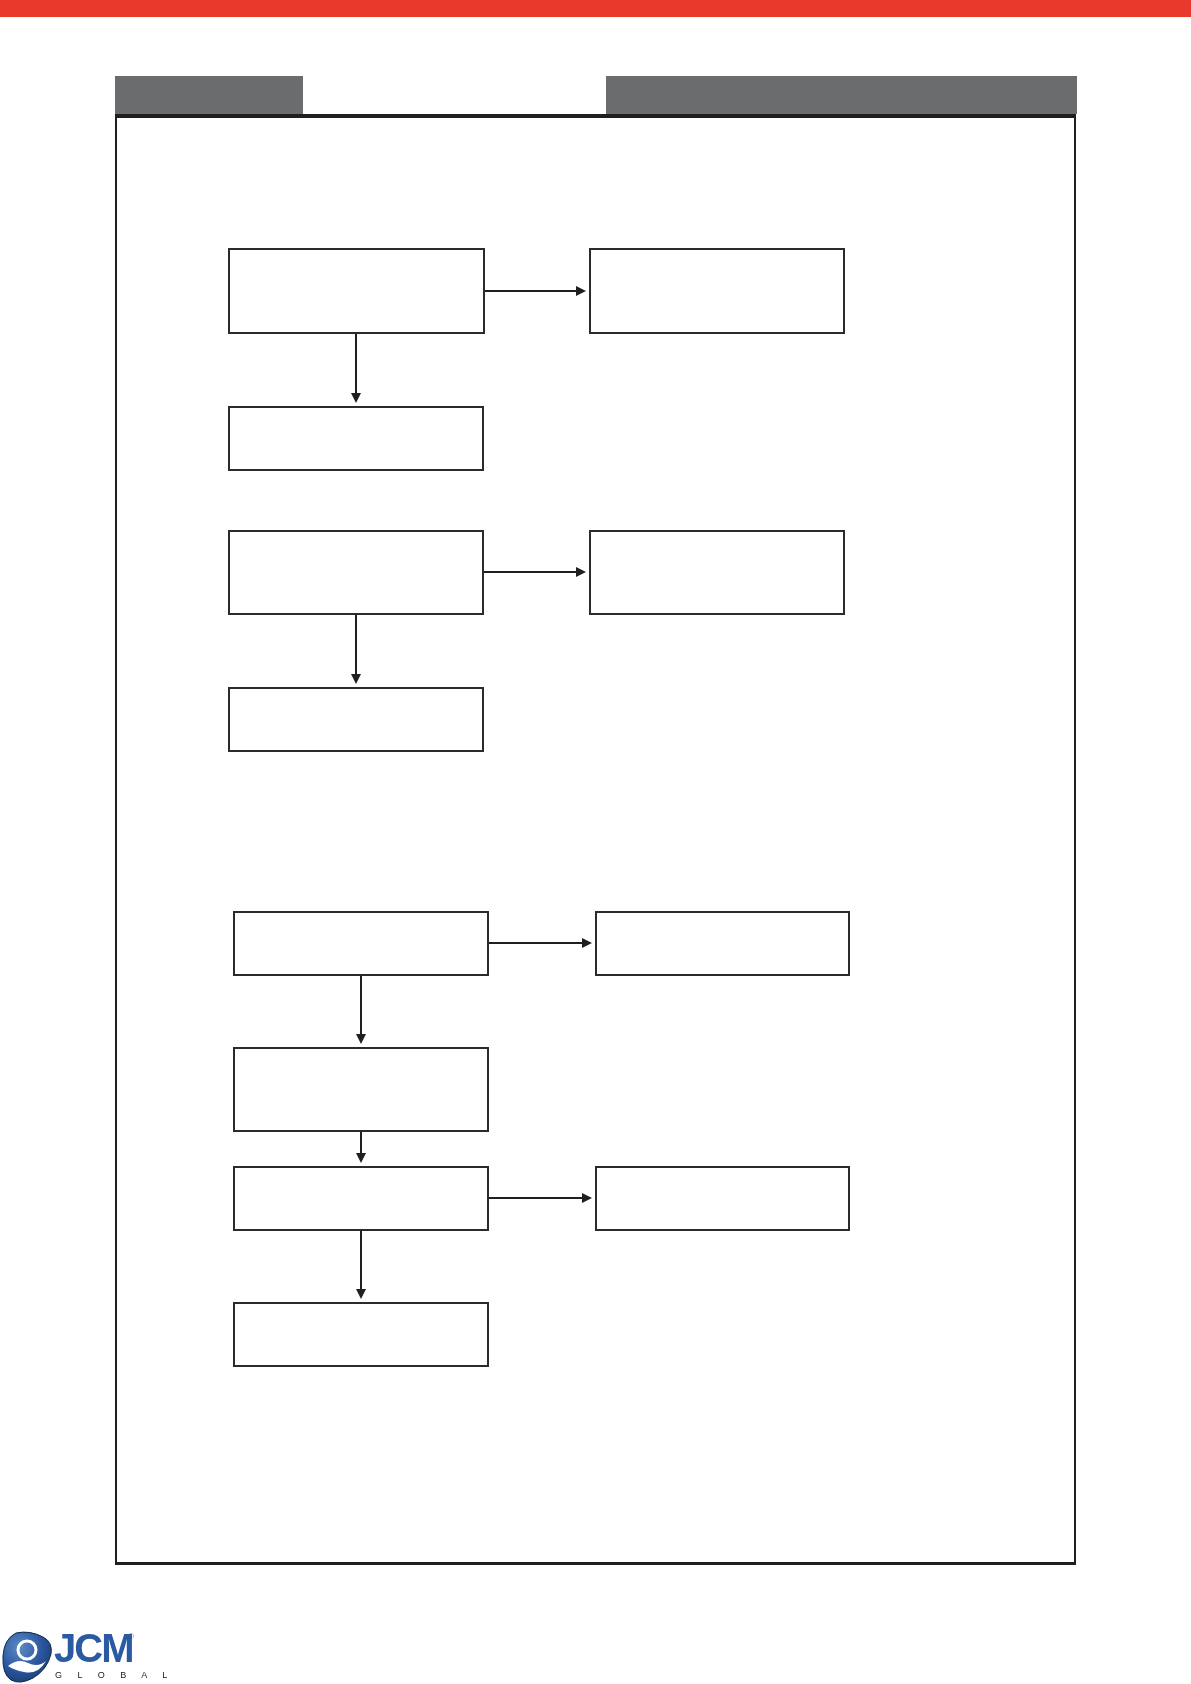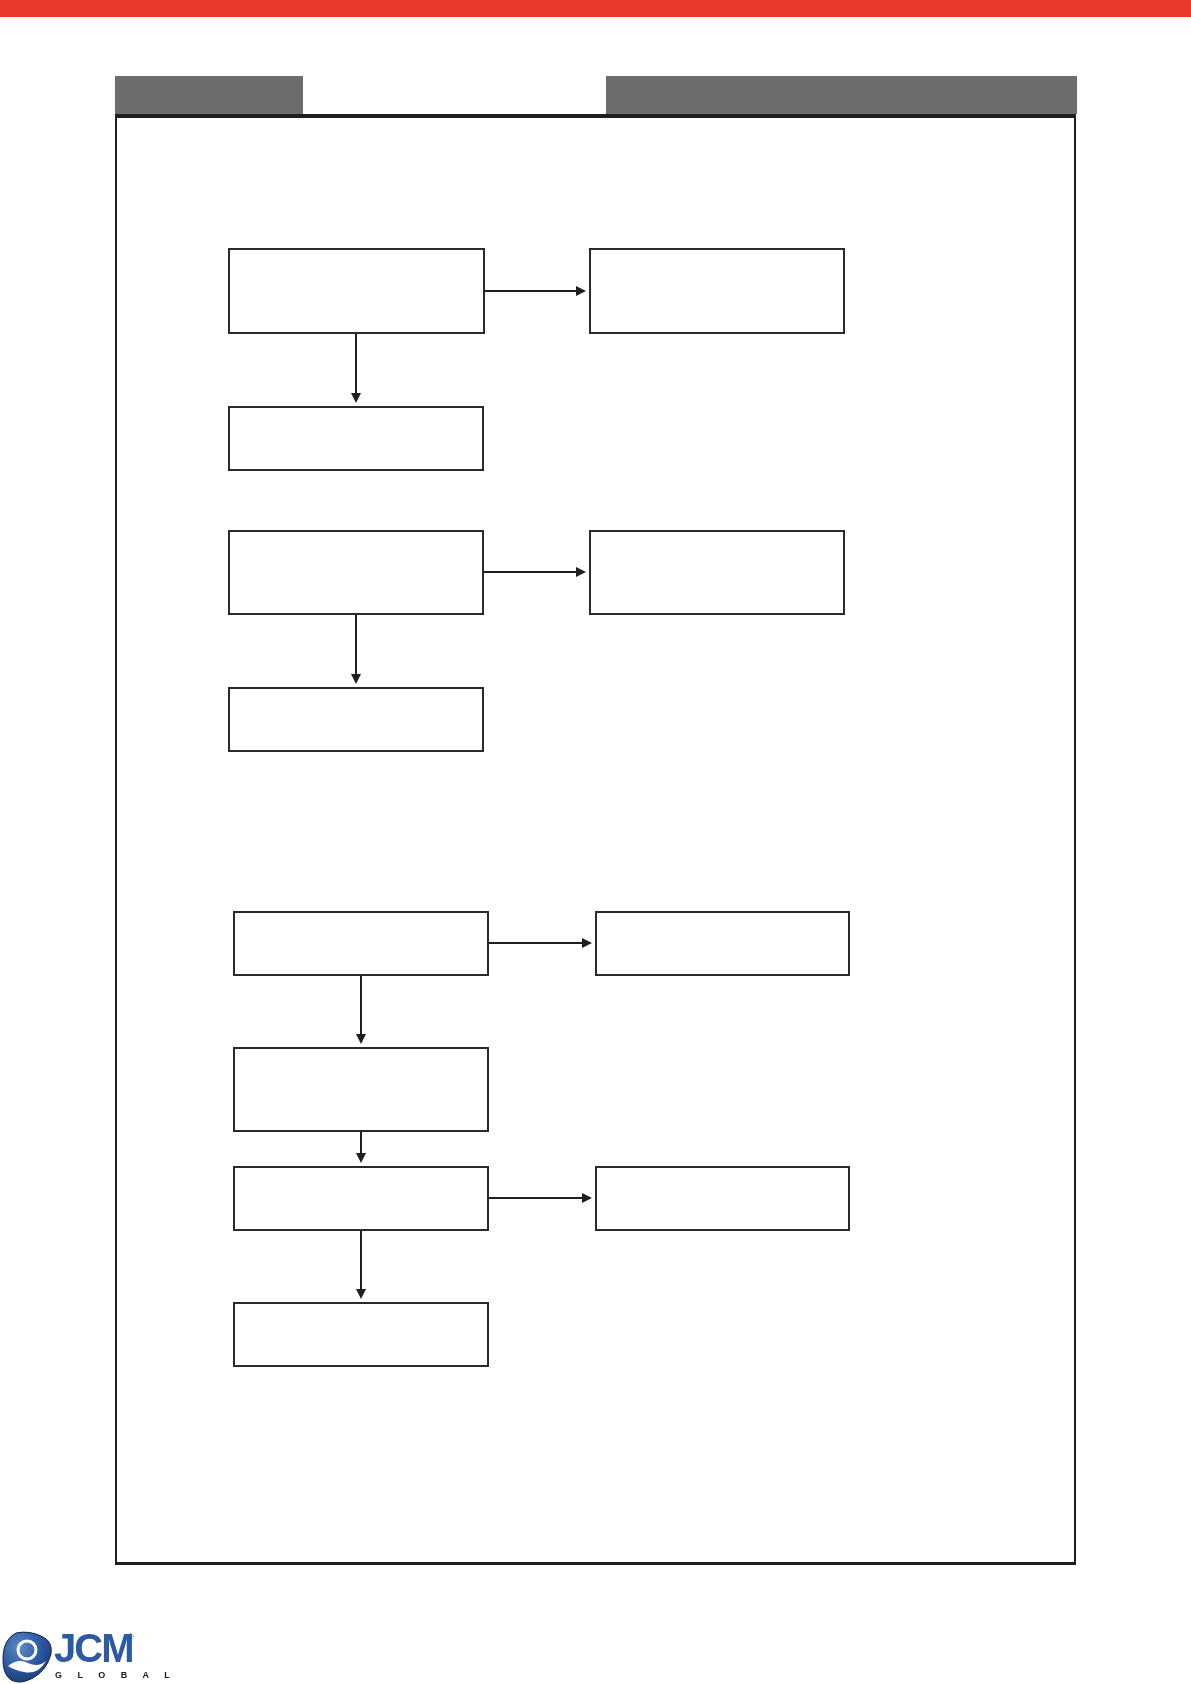--- a/index.html
+++ b/index.html
@@ -50,21 +50,21 @@
     font-size:40px;font-weight:bold;letter-spacing:-2px;
     color:var(--logo-blue,#2b5aa2);
     text-shadow:0 0 1px #ffffff;
   }
   #jcm-logo-reg{
     position:absolute;left:126px;top:2px;font-size:8px;
     color:var(--logo-blue,#2b5aa2);
   }
   #jcm-logo-global{
     position:absolute;left:53px;top:40px;
-    font-size:9px;font-weight:bold;letter-spacing:6.5px;
+    font-size:9px;font-weight:normal;letter-spacing:6.5px;
     color:#1a1a1a;white-space:nowrap;
   }
 </style>
 </head>
 <body>
 
 <div id="top-red-bar"></div>
 
 <div id="header-tab-left" class="header-tab"></div>
 <div id="header-tab-right" class="header-tab"></div>

